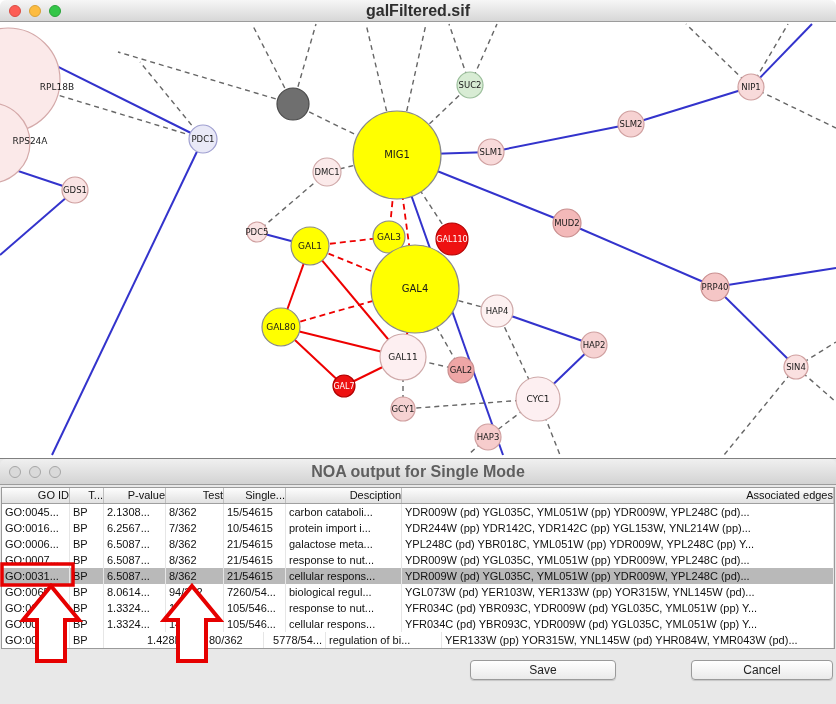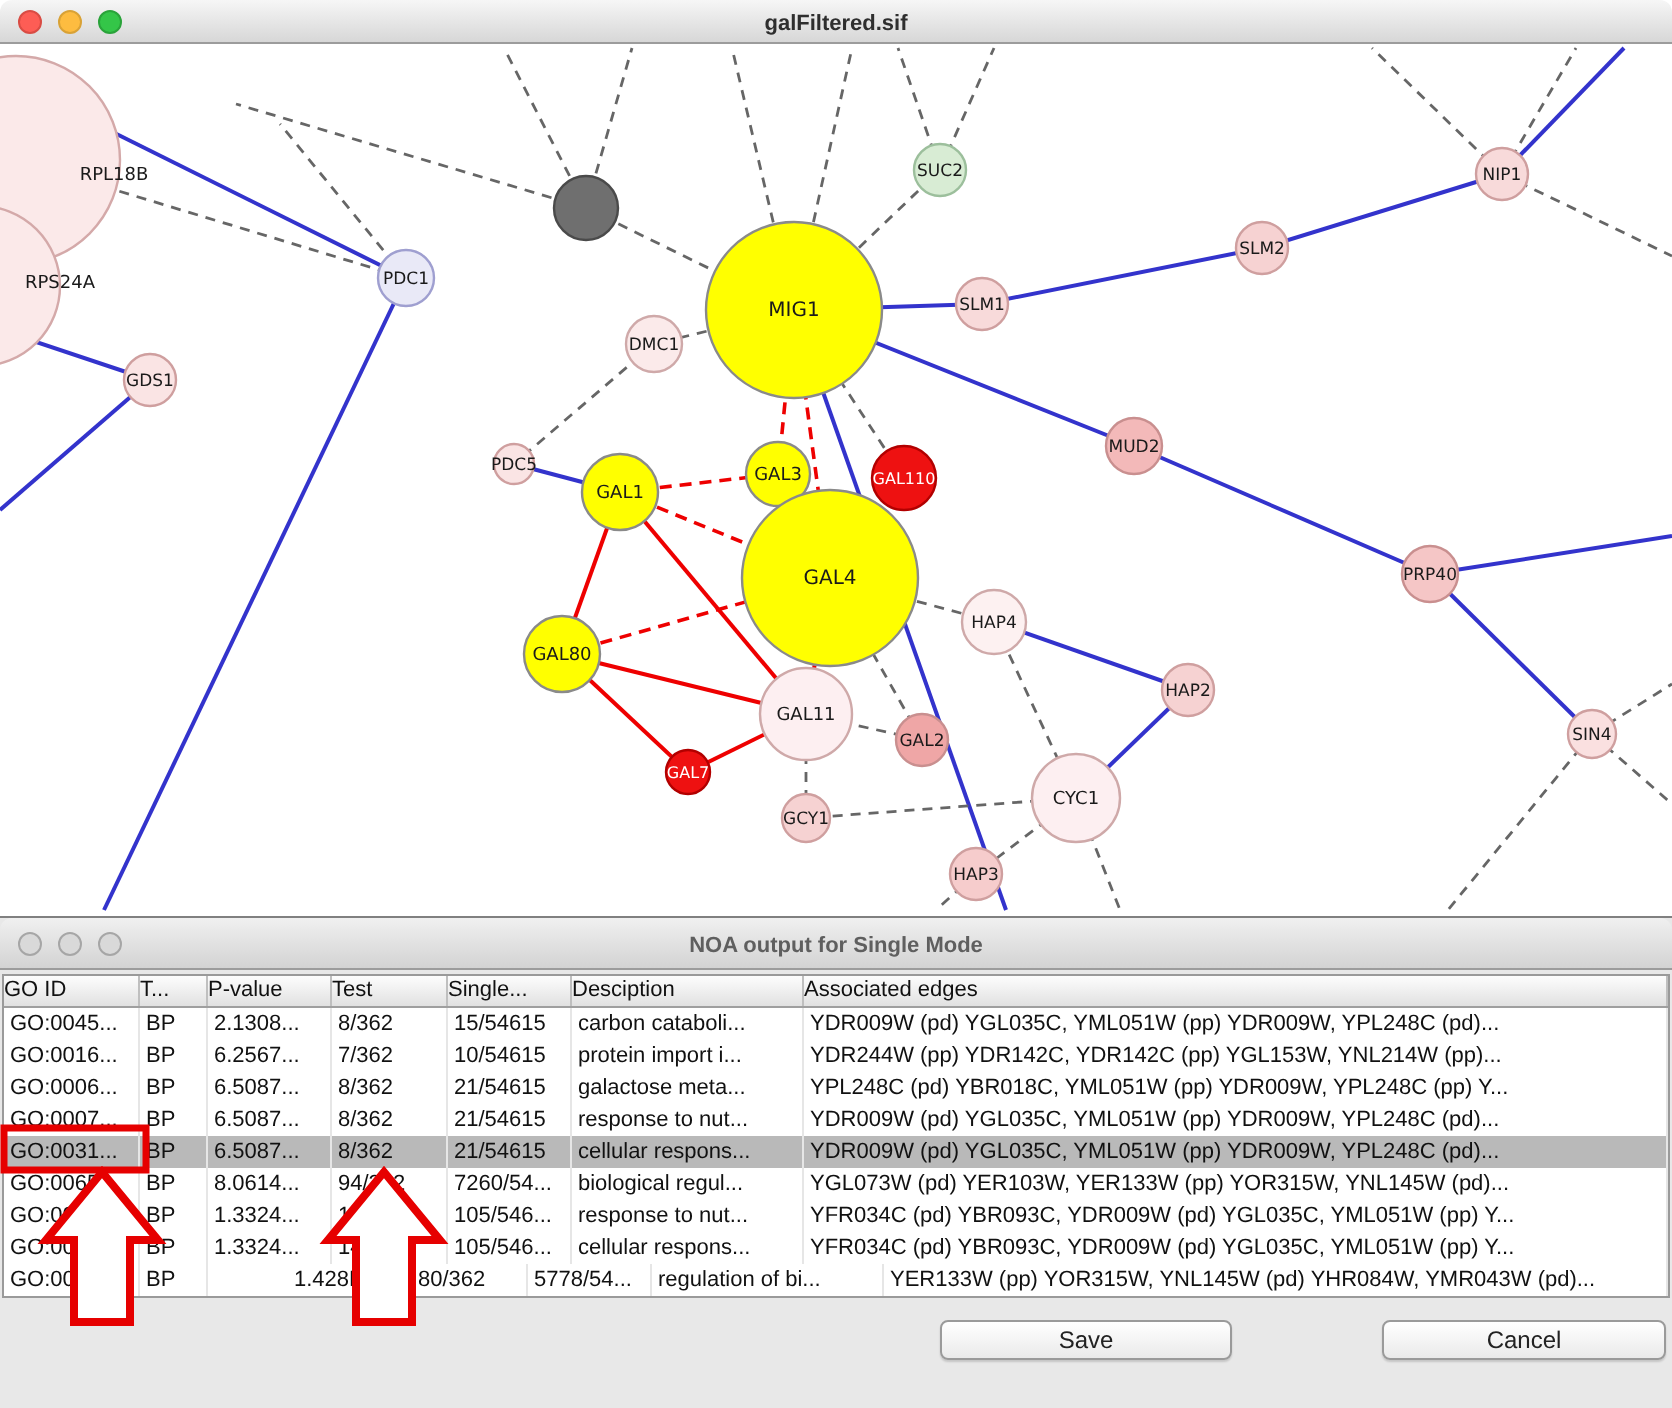--- a/index.html
+++ b/index.html
@@ -6,36 +6,36 @@
   *{box-sizing:border-box;margin:0;padding:0}
   html,body{width:836px;height:704px;overflow:hidden;background:#e8e8e8;
     font-family:"Liberation Sans","DejaVu Sans",sans-serif}
   .window{position:absolute;left:0;width:836px}
   .window.top{top:0;height:458px;background:#ffffff}
   .net-svg{position:absolute;top:0;left:0}
   .net-svg text{font-family:"DejaVu Sans","Liberation Sans",sans-serif}
   .titlebar{position:absolute;top:0;left:0;right:0;height:22px;
     background:linear-gradient(#f6f6f6,#d7d7d7);border-bottom:1px solid #9c9c9c;
     border-radius:6px 6px 0 0;text-align:center;line-height:22px;z-index:5}
-  .wtitle{font-size:11px;font-weight:bold;color:#2e2e2e}
+  .wtitle{font-size:16px;font-weight:bold;color:#2e2e2e}
   .lights{position:absolute;left:9px;top:5px;display:flex;gap:8px}
   .dot{width:12px;height:12px;border-radius:50%;display:inline-block}
   .dot.r{background:#fd5d55;border:1px solid #d94c44}
   .dot.y{background:#fdbc40;border:1px solid #d9a236}
   .dot.g{background:#34c648;border:1px solid #2aa33a}
   .dot.gray{background:#d9d9d9;border:1px solid #a6a6a6}
   .window.bottom{top:458px;height:246px;background:#e8e8e8;border-top:1px solid #808080}
   .window.bottom .titlebar{height:26px;line-height:26px;
     background:linear-gradient(#f0f0f0,#d3d3d3)}
   .window.bottom .wtitle{color:#5f5f5f}
   .window.bottom .lights{top:7px}
   .noa-table{position:absolute;top:28px;left:1px;width:834px;border:1px solid #9a9a9a;background:#fff}
   .thead{display:flex;height:16px;background:linear-gradient(#fdfdfd,#e1e1e1);
     border-bottom:1px solid #9f9f9f}
-  .th{font-size:11px;line-height:15px;text-align:left;border-right:1px solid #bfbfbf;
+  .th{font-size:11px;line-height:15px;text-align:right;border-right:1px solid #bfbfbf;
     overflow:hidden;white-space:nowrap;flex:0 0 auto;color:#111}
   .th.flex,.td.flex{flex:1 1 auto;width:auto}
   .tr{display:flex;height:16px;background:#fff}
   .tr.selected{background:#b9b9b9}
   .td{font-size:11px;line-height:16px;padding:0 3px;border-right:1px solid #e6e6e6;
     overflow:hidden;white-space:nowrap;flex:0 0 auto;color:#111}
   .btnrow{position:absolute;top:201px;left:12px;right:0;height:24px}
   .mac-btn{position:absolute;height:20px;border:1px solid #9a9a9a;border-radius:4px;
     background:linear-gradient(#ffffff,#eaeaea);font-size:12px;font-family:inherit;color:#222;
     box-shadow:0 1px 1px rgba(0,0,0,.15)}
@@ -263,21 +263,21 @@
           <div class="td" style="width: 58px;">14/362</div>
           <div class="td" style="width: 62px;">105/546...</div>
           <div class="td" style="width: 116px;">cellular respons...</div>
           <div class="td flex">YFR034C (pd) YBR093C, YDR009W (pd) YGL035C, YML051W (pp) Y...</div>
         </div>
         <div class="tr">
           <div class="td" style="width: 68px;">GO:0050...</div>
           <div class="td" style="width: 34px;">BP</div>
           <div class="td" style="width: 62px; margin-left: 40px;">1.428E...</div>
           <div class="td" style="width: 58px;">80/362</div>
-          <div class="td" style="width: 62px;">5778/54...</div>
+          <div class="td" style="width: 62px; text-align: right;">5778/54...</div>
           <div class="td" style="width: 116px;">regulation of bi...</div>
           <div class="td flex">YER133W (pp) YOR315W, YNL145W (pd) YHR084W, YMR043W (pd)...</div>
         </div>
       </div>
   </div>
 
   <div class="btnrow">
     <button class="mac-btn save">Save</button>
     <button class="mac-btn cancel">Cancel</button>
   </div>

